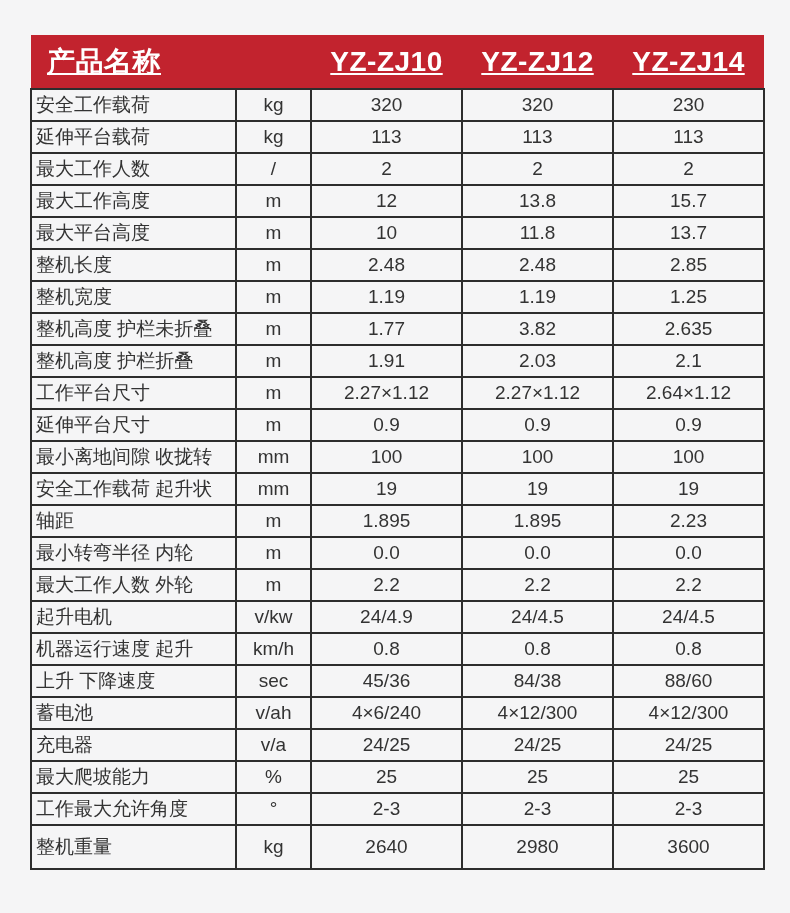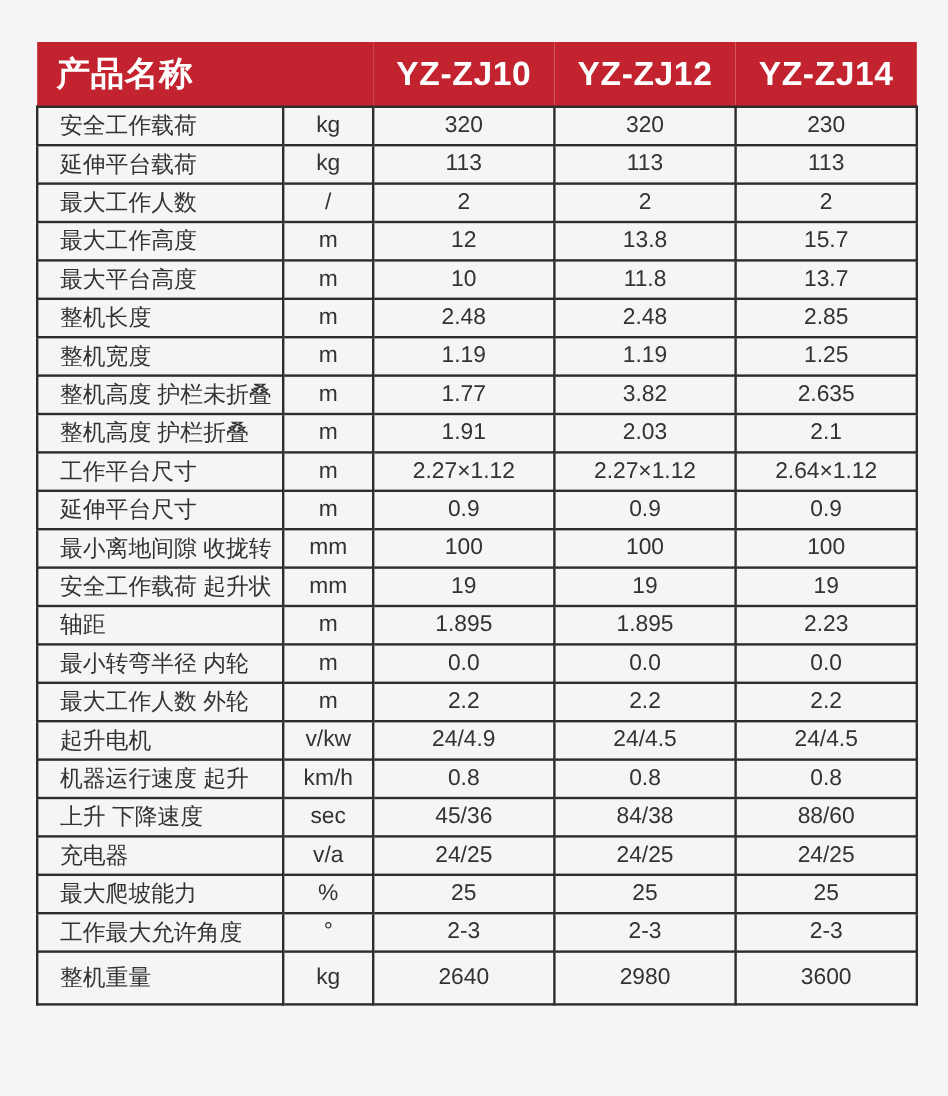--- a/index.html
+++ b/index.html
@@ -30,40 +30,41 @@
     background: var(--accent, #c2232e);
     color: #ffffff;
     height: 53px;
     font-weight: bold;
     font-size: 28px;
     letter-spacing: 0.5px;
     border: none;
     text-align: center;
     vertical-align: middle;
     padding: 0;
+    text-decoration: underline;
   }
   thead th.product {
     text-align: left;
     padding-left: 16px;
   }
   tbody td {
     border: 2px solid #2d2d2d;
     background: #f5f5f6;
     height: 30px;
     font-size: 19px;
     color: #333333;
     text-align: center;
     vertical-align: middle;
     padding: 0;
     white-space: nowrap;
     overflow: hidden;
   }
   tbody td.label {
     text-align: left;
-    padding-left: 18px;
+    padding-left: 4px;
   }
   tbody tr:last-child td {
     height: 42px;
   }
 </style>
 </head>
 <body>
 
 <div class="sheet">
   <table class="spec">
@@ -229,20 +230,27 @@
   </tr>
 
   <tr>
     <td class="label">上升 下降速度</td>
     <td>sec</td>
     <td>45/36</td>
     <td>84/38</td>
     <td>88/60</td>
   </tr>
 
+  <tr>
+    <td class="label">蓄电池</td>
+    <td>v/ah</td>
+    <td>4×6/240</td>
+    <td>4×12/300</td>
+    <td>4×12/300</td>
+  </tr>
 
   <tr>
     <td class="label">充电器</td>
     <td>v/a</td>
     <td>24/25</td>
     <td>24/25</td>
     <td>24/25</td>
   </tr>
 
   <tr>

